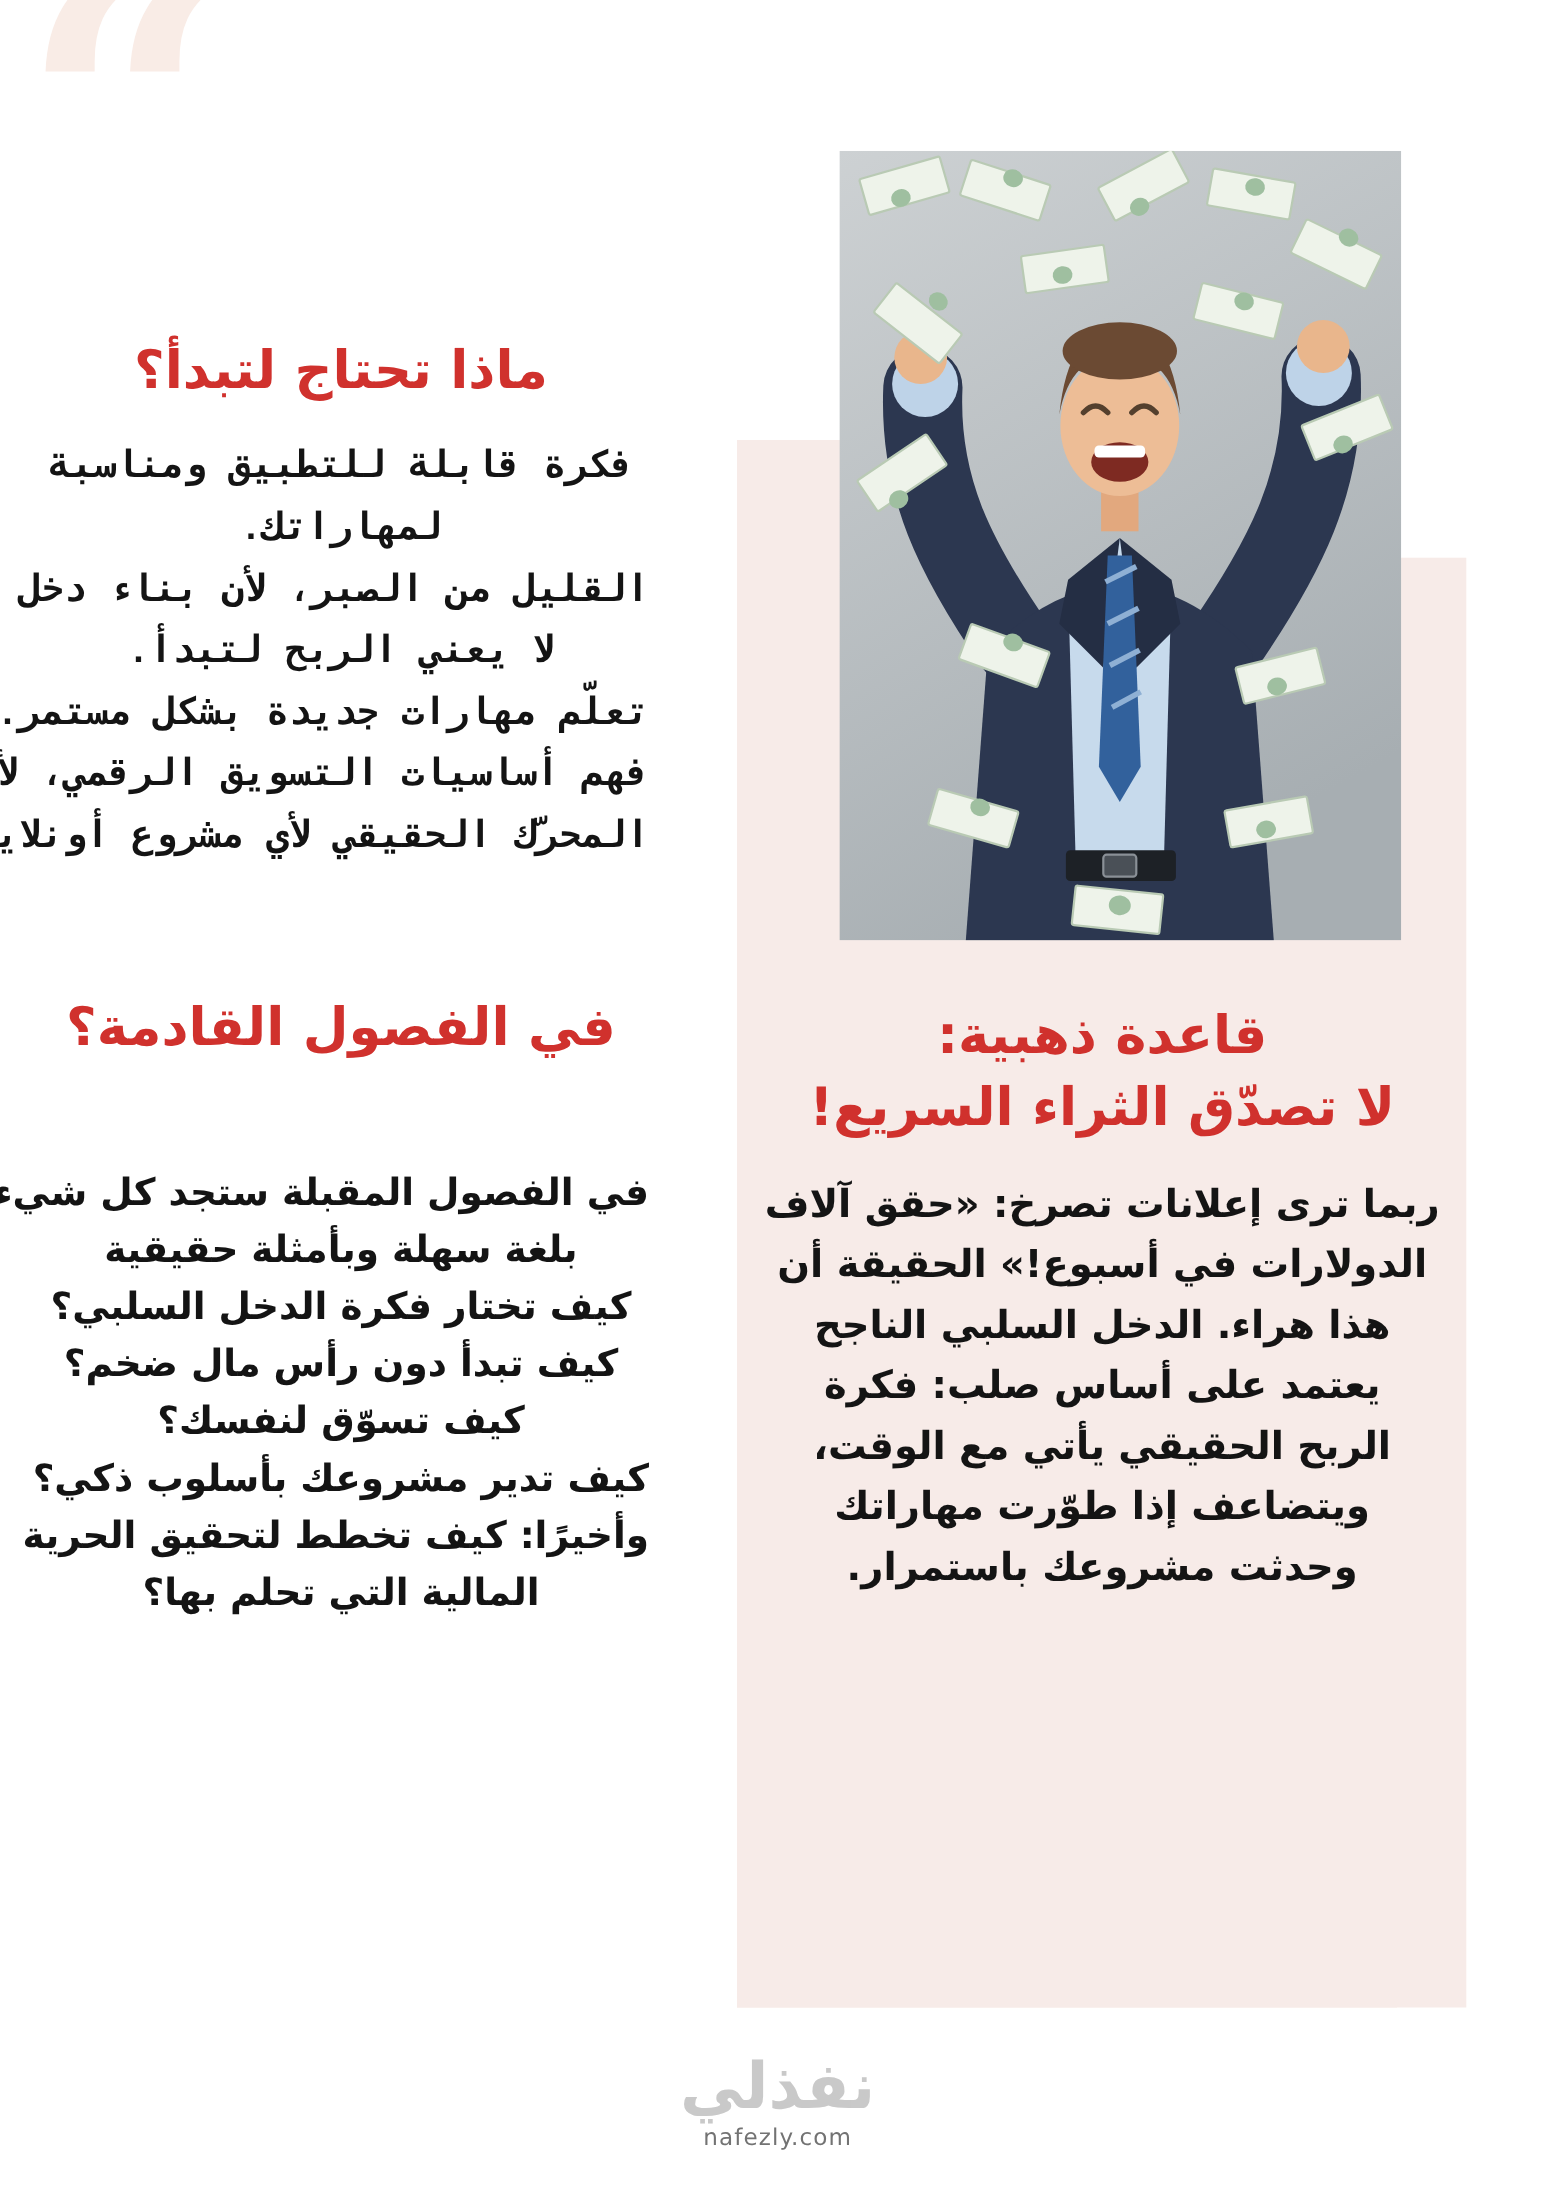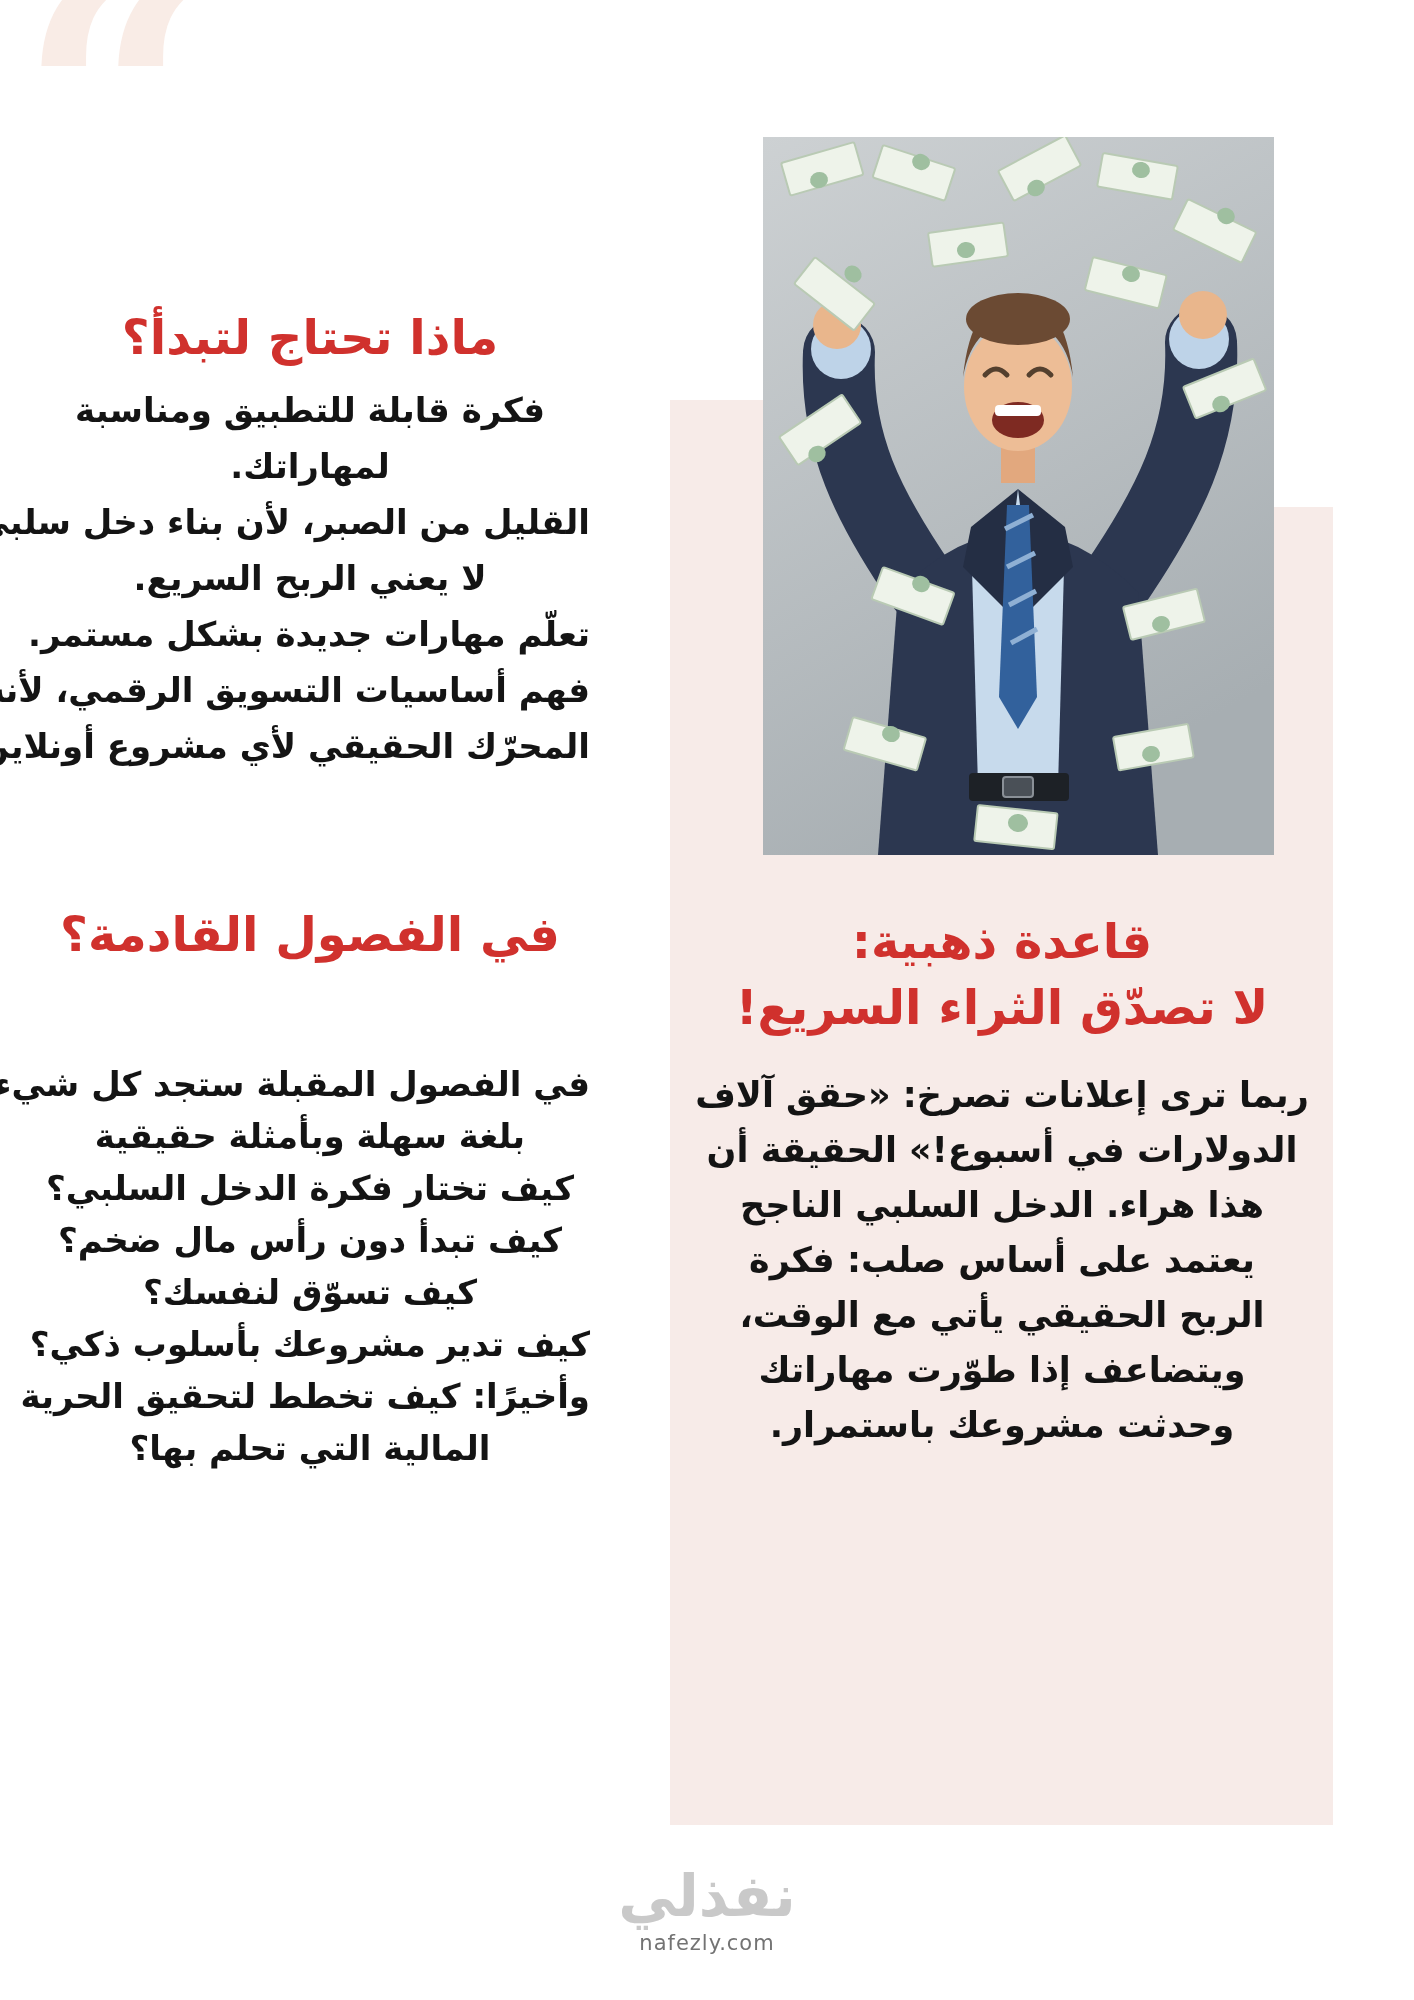--- a/index.html
+++ b/index.html
@@ -51,21 +51,21 @@
 
   .body-block{position:absolute;width:100%;direction:rtl;}
   .body-block .line{
     color:#141414;
     font-weight:700;
     font-size:34px;
     text-align:center;
     white-space:nowrap;
     height:56px;line-height:56px;
   }
-  .block-1{top:382px;}
+  .block-1{top:398px;font-family:Liberation Mono, monospace;}
   .block-2{top:1058px;}
   .block-2 .line{height:52px;line-height:52px;}
   .block-r{top:1068px;}
   .block-r .line{height:55px;line-height:55px;font-size:35px;}
 
   .h1-left{top:296px;}
   .h2-left{top:893px;}
   .h-right{top:898px;}
 
   
@@ -205,21 +205,21 @@
 
   <div class="col-left" style="top:0;height:2000px;">
     <div class="red-heading h1-left">
       <div class="hl">ماذا تحتاج لتبدأ؟</div>
     </div>
 
     <div class="body-block block-1">
       <div class="line">فكرة قابلة للتطبيق ومناسبة</div>
       <div class="line">لمهاراتك.</div>
       <div class="line">القليل من الصبر، لأن بناء دخل سلبي</div>
-      <div class="line">لا يعني الربح السريع.</div>
+      <div class="line">لا يعني الربح لتبدأ.</div>
       <div class="line">تعلّم مهارات جديدة بشكل مستمر.</div>
       <div class="line">فهم أساسيات التسويق الرقمي، لأنه</div>
       <div class="line">المحرّك الحقيقي لأي مشروع أونلاين.</div>
     </div>
 
     <div class="red-heading h2-left">
       <div class="hl">في الفصول القادمة؟</div>
     </div>
 
     <div class="body-block block-2">

